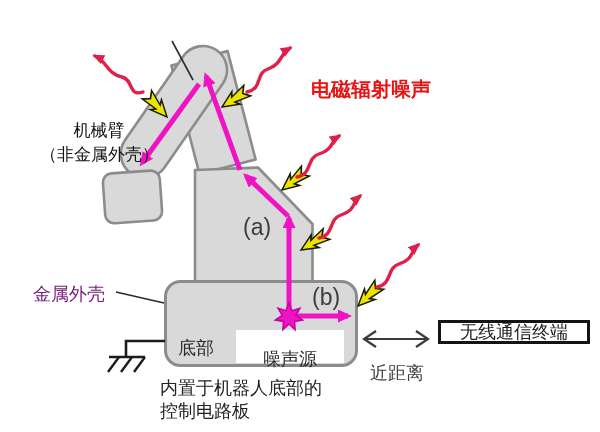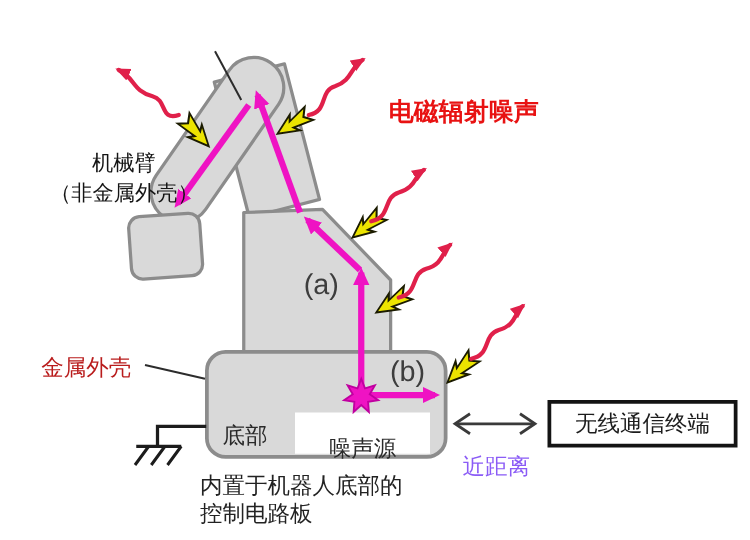--- a/index.html
+++ b/index.html
@@ -5,30 +5,30 @@
   html,body{margin:0;padding:0;background:#fff;}
   #stage{
     position:relative;width:600px;height:432px;background:#ffffff;overflow:hidden;
     font-family:"Liberation Sans","DejaVu Sans",sans-serif;
   }
   #stage svg{position:absolute;left:0;top:0;}
   .lbl{position:absolute;white-space:nowrap;color:#1f1f1f;z-index:5;}
   #noise-path-label{left:112px;top:7px;font-size:20px;font-weight:bold;color:#ff0aa6;}
   #emi-label{left:311px;top:76px;font-size:20px;font-weight:bold;color:#e81212;}
   #arm-label{left:0px;top:119px;width:118px;text-align:center;font-size:17px;line-height:24px;color:#141414;padding-left:40px;}
-  #metal-shell-label{left:33px;top:282px;font-size:18px;color:#b91c1c;text-align:right;}
+  #metal-shell-label{left:33px;top:282px;font-size:18px;color:#701a75;text-align:right;}
   #label-a{left:243px;top:214px;font-size:23px;color:#3d3d3d;}
   #label-b{left:312px;top:284px;font-size:23px;color:#3d3d3d;}
   #base-bottom-label{left:178px;top:336px;font-size:18px;color:#2a2a2a;}
   #noise-source-label{left:236px;top:330px;width:108px;height:33px;display:flex;align-items:center;justify-content:center;font-size:18px;color:#2a2a2a;margin-top:12px;}
   #board-label{left:160px;top:377px;font-size:18px;line-height:23px;color:#222;}
-  #distance-label{left:357px;top:361px;font-size:18px;line-height:24px;color:#8b5cf6;text-align:center;}
+  #distance-label{left:357px;top:361px;font-size:18px;line-height:24px;color:#404040;text-align:center;}
   #distance-label .l1{padding-left:13px;}
   #terminal-box{
-    position:absolute;left:438px;top:320px;width:152px;height:38px;box-sizing:border-box;
+    position:absolute;left:438px;top:320px;width:152px;height:24px;box-sizing:border-box;
     border:3px solid #141414;background:#fff;display:flex;align-items:center;justify-content:center;
     font-size:18px;color:#1c1c1c;z-index:4;
   }
 </style>
 </head>
 <body>
 
 <div id="stage">
 
   <svg width="600" height="432" viewBox="0 0 600 432">

